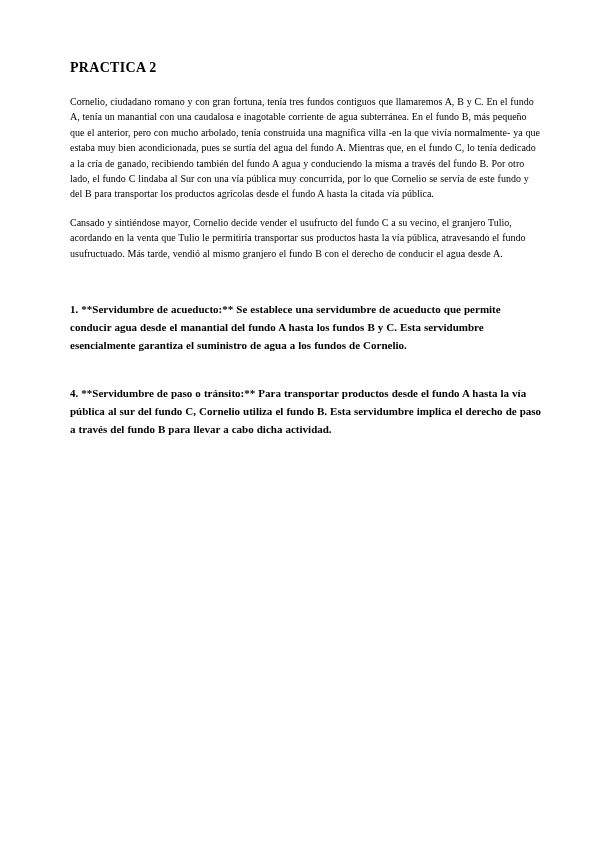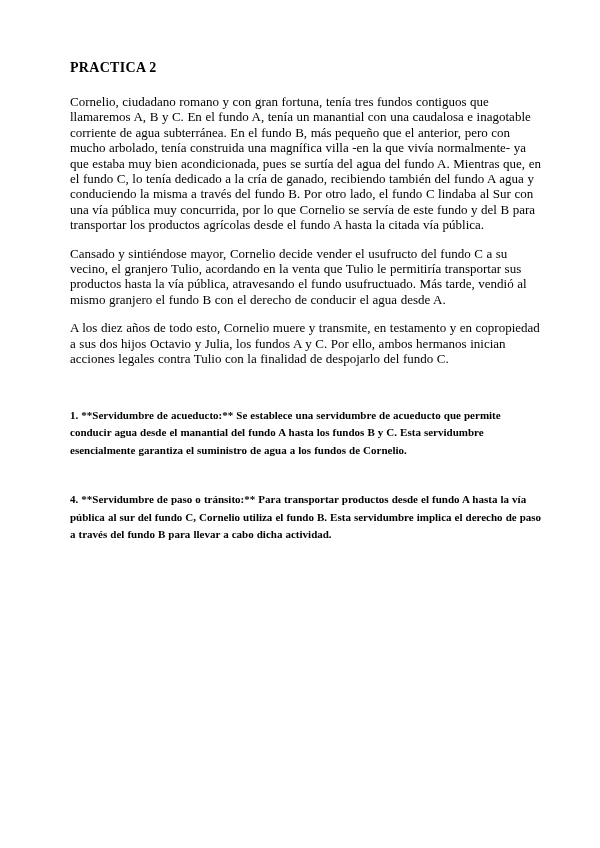--- a/index.html
+++ b/index.html
@@ -23,21 +23,21 @@
     -webkit-font-smoothing: antialiased;
   }
   .doc-title {
     font-size: 14px;
     font-weight: bold;
     letter-spacing: 0.3px;
     margin: 0 0 19px 0;
     line-height: 15px;
   }
   .para {
-    font-size: 13px;
+    font-size: 10px;
     line-height: 15.4px;
     margin: 0 0 13px 0;
     text-align: left;
     word-spacing: 0.3px;
   }
   .numbered-item {
     font-size: 11px;
     font-weight: bold;
     line-height: 17.8px;
     margin: 0 0 31px 0;
@@ -52,21 +52,20 @@
 <body>
 
 <div class="page">
 
   <h1 class="doc-title">PRACTICA 2</h1>
 
   <p class="para">Cornelio, ciudadano romano y con gran fortuna, tenía tres fundos contiguos que llamaremos A, B y C. En el fundo A, tenía un manantial con una caudalosa e inagotable corriente de agua subterránea. En el fundo B, más pequeño que el anterior, pero con mucho arbolado, tenía construida una magnífica villa -en la que vivía normalmente- ya que estaba muy bien acondicionada, pues se surtía del agua del fundo A. Mientras que, en el fundo C, lo tenía dedicado a la cría de ganado, recibiendo también del fundo A agua y conduciendo la misma a través del fundo B. Por otro lado, el fundo C lindaba al Sur con una vía pública muy concurrida, por lo que Cornelio se servía de este fundo y del B para transportar los productos agrícolas desde el fundo A hasta la citada vía pública.</p>
 
   <p class="para">Cansado y sintiéndose mayor, Cornelio decide vender el usufructo del fundo C a su vecino, el granjero Tulio, acordando en la venta que Tulio le permitiría transportar sus productos hasta la vía pública, atravesando el fundo usufructuado. Más tarde, vendió al mismo granjero el fundo B con el derecho de conducir el agua desde A.</p>
 
-  <p class="para">A los diez años de todo esto, Cornelio muere y transmite, en testamento y en copropiedad a sus dos hijos Octavio y Julia, los fundos A y C. Por ello, ambos hermanos inician acciones legales contra Tulio con la finalidad de despojarlo del fundo C.</p>
 
 
 
   <p class="numbered-item first">1. **Servidumbre de acueducto:** Se establece una servidumbre de acueducto que permite conducir agua desde el manantial del fundo A hasta los fundos B y C. Esta servidumbre esencialmente garantiza el suministro de agua a los fundos de Cornelio.</p>
 
   <p class="numbered-item">4. **Servidumbre de paso o tránsito:** Para transportar productos desde el fundo A hasta la vía pública al sur del fundo C, Cornelio utiliza el fundo B. Esta servidumbre implica el derecho de paso a través del fundo B para llevar a cabo dicha actividad.</p>
 
 
 </div>
 

